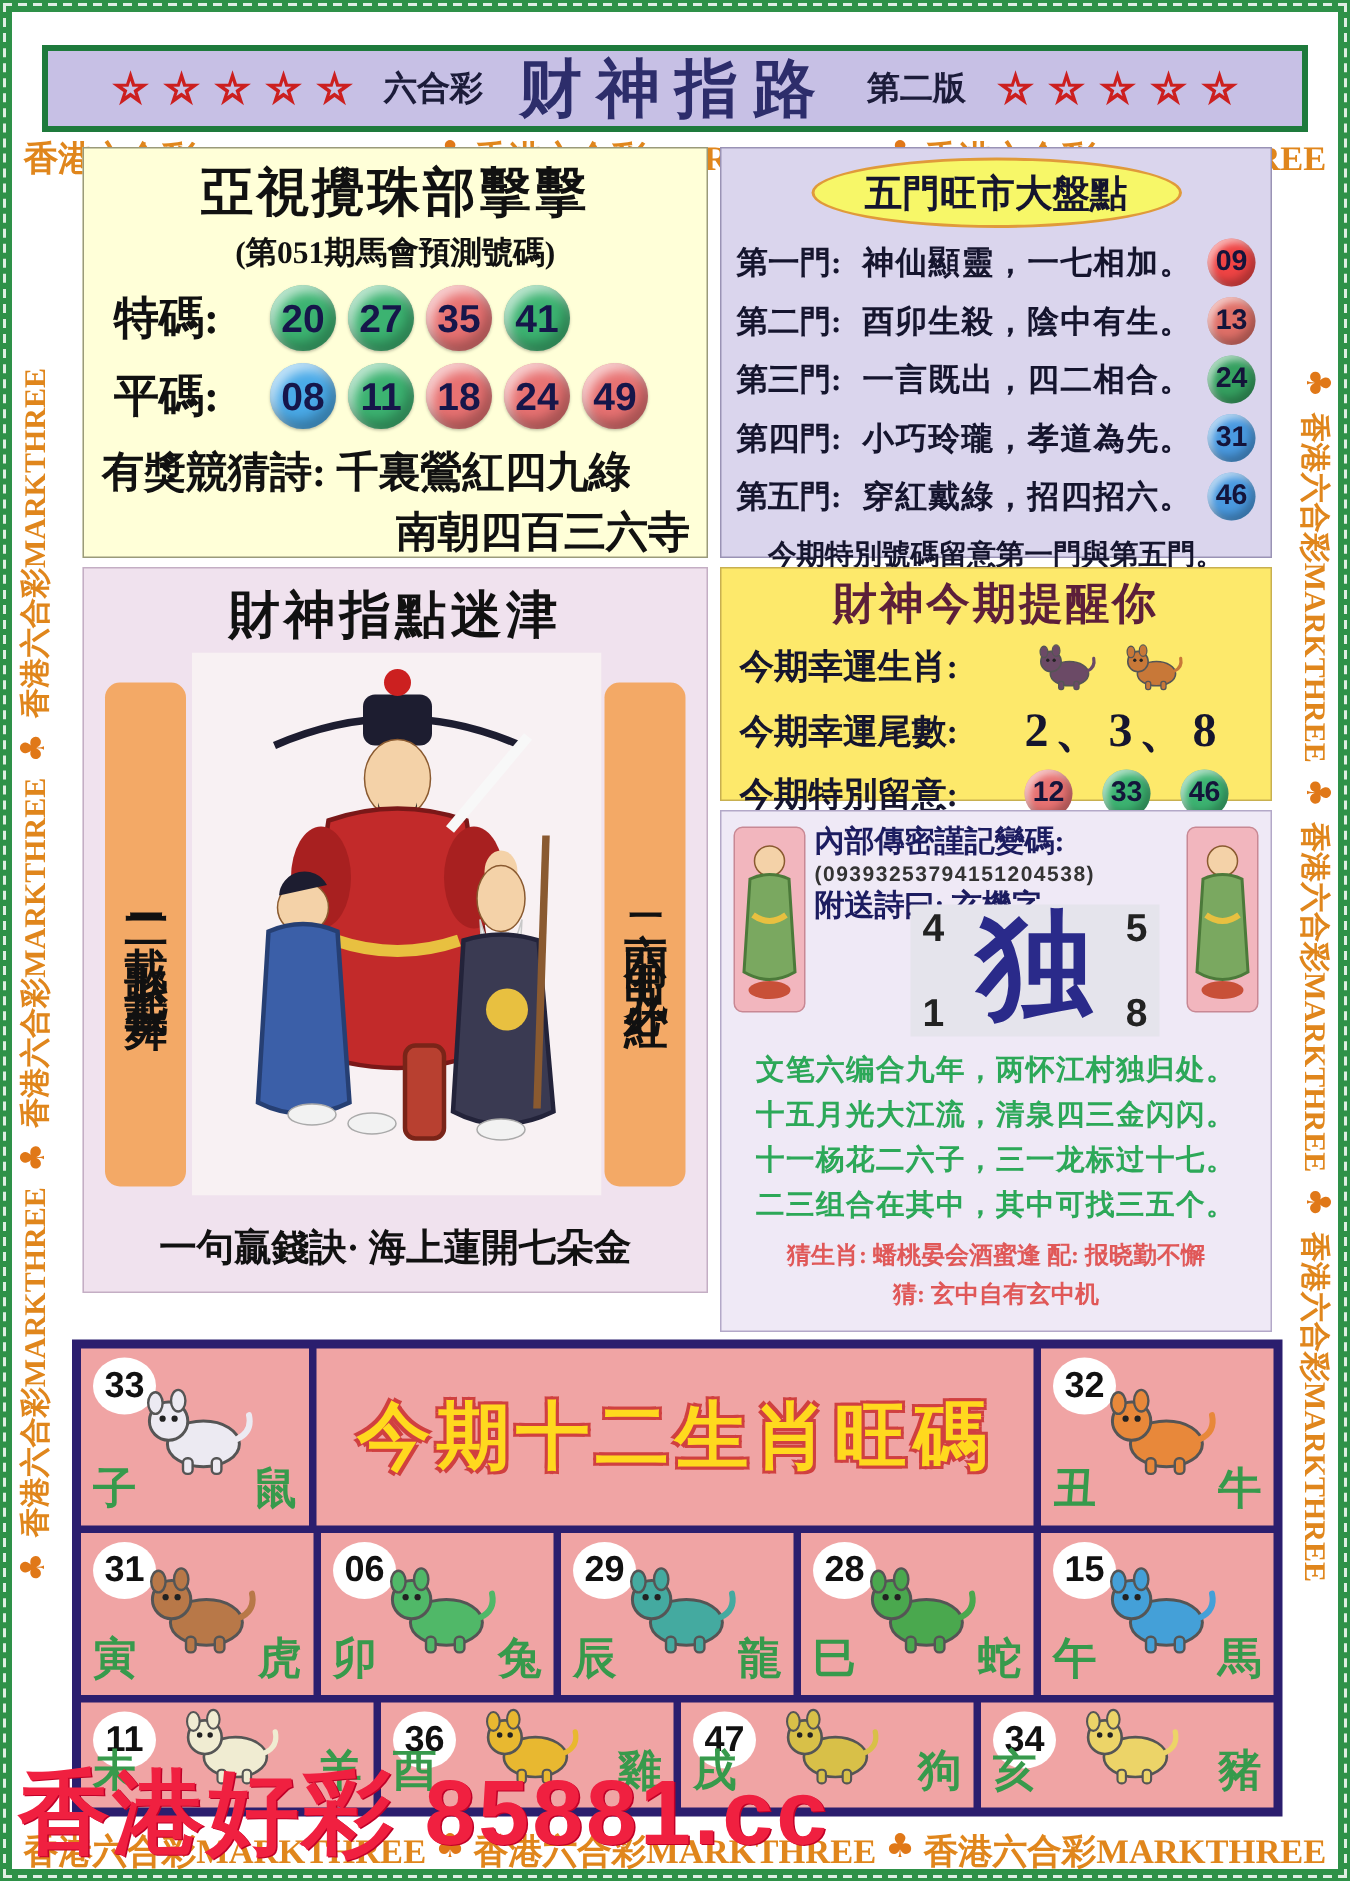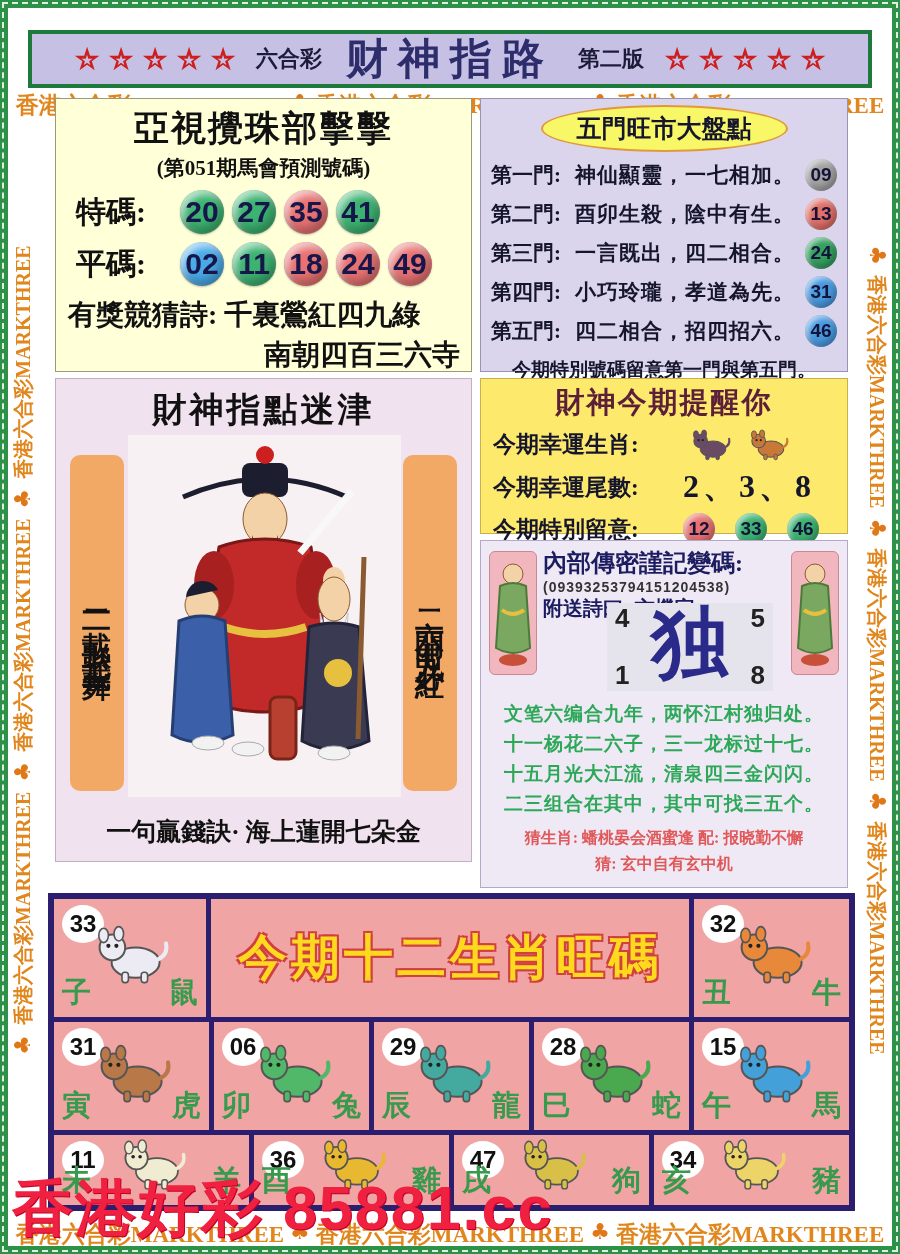--- a/index.html
+++ b/index.html
@@ -32,21 +32,21 @@
   
   .panel{position:absolute;box-sizing:border-box;z-index:6;}
   
   .panel-atv{left:55px;top:98px;width:417px;height:274px;background:#ffffd8;border:1px solid #9a9a7a;
              display:flex;flex-direction:column;align-items:center;padding:6px 8px;}
   .atv-title{font-size:35px;font-weight:bold;color:#111;letter-spacing:2px;}
   .atv-sub{font-size:21px;font-weight:bold;color:#111;margin-top:2px;}
   .ball-row{display:flex;align-items:center;gap:8px;margin-top:8px;width:100%;padding-left:12px;box-sizing:border-box;}
   .ball-label{font-size:30px;font-weight:bold;color:#111;width:96px;}
   .ball{width:44px;height:44px;border-radius:50%;display:flex;align-items:center;justify-content:center;
-        font-size:30px;font-weight:bold;color:#16164a;font-family:"Liberation Sans",sans-serif;
+        font-size:26px;font-weight:bold;color:#16164a;font-family:"Liberation Sans",sans-serif;
         box-shadow:inset -4px -6px 8px rgba(0,0,0,.28), inset 4px 5px 7px rgba(255,255,255,.65), 0 1px 2px rgba(0,0,0,.25);}
   .atv-poem{margin-top:10px;width:100%;padding-left:4px;box-sizing:border-box;}
   .atv-poem .l1{font-size:28px;font-weight:bold;color:#111;}
   .atv-poem .l2{font-size:28px;font-weight:bold;color:#111;padding-left:196px;margin-top:2px;}
   
   .panel-gates{left:480px;top:98px;width:368px;height:274px;background:#dad5ed;border:1px solid #9a93b5;
                display:flex;flex-direction:column;padding:6px 10px;}
   .gates-title{align-self:center;background:#f7f768;border:2px solid #e09a3a;border-radius:50%;
                padding:5px 34px;font-size:25px;font-weight:bold;color:#15152e;}
   .gate-row{display:flex;align-items:center;margin-top:7px;font-size:21px;font-weight:bold;color:#15152e;}
@@ -75,21 +75,21 @@
   .remind-label{width:190px;}
   .tails{font-size:32px;letter-spacing:4px;}
   .mini-animal{width:54px;height:34px;margin-right:4px;}
   .remind-balls{display:flex;gap:20px;}
   
   .panel-secret{left:480px;top:540px;width:368px;height:348px;background:#efe9f6;border:1px solid #b3a8c8;}
   .immortal-card{position:absolute;top:10px;width:46px;height:122px;background:#f2b6be;border:1px solid #c88894;
                  border-radius:6px;}
   .immortal-card.left{left:8px;} .immortal-card.right{right:8px;}
   .secret-head{position:absolute;left:62px;top:6px;width:240px;color:#1c1c60;font-weight:bold;}
-  .secret-l1{font-size:24px;}
+  .secret-l1{font-size:20px;}
   .secret-code{font-size:14px;color:#333;font-family:"Liberation Sans",sans-serif;letter-spacing:1px;}
   .secret-l2{font-size:20px;}
   .du-box{position:absolute;left:126px;top:62px;width:166px;height:88px;background:#e5e4ec;}
   .du-char{position:absolute;left:50%;top:50%;transform:translate(-50%,-52%);font-size:78px;font-weight:bold;color:#2a2a8a;}
   .du-corner{position:absolute;font-size:26px;font-weight:bold;color:#222;font-family:"Liberation Sans",sans-serif;}
   .du-tl{left:8px;top:0px;} .du-tr{right:8px;top:0px;} .du-bl{left:8px;bottom:0px;} .du-br{right:8px;bottom:0px;}
   .secret-poem{position:absolute;left:0;right:0;top:158px;text-align:center;color:#2ca858;font-weight:bold;
                font-size:19px;line-height:30px;letter-spacing:1px;}
   .secret-red{position:absolute;left:0;right:0;top:284px;text-align:center;color:#e05858;font-weight:bold;
               font-size:16px;line-height:26px;}
@@ -171,57 +171,57 @@
     <div class="atv-sub">(第051期馬會預測號碼)</div>
     <div class="ball-row">
       <span class="ball-label">特碼:</span>
       <span class="ball" style="background-color: rgb(60, 179, 113);">20</span>
       <span class="ball" style="background-color: rgb(60, 179, 113);">27</span>
       <span class="ball" style="background-color: rgb(232, 114, 114);">35</span>
       <span class="ball" style="background-color: rgb(60, 179, 113);">41</span>
     </div>
     <div class="ball-row">
       <span class="ball-label">平碼:</span>
-      <span class="ball" style="background-color: rgb(74, 170, 232);">02</span>
+      <span class="ball" style="background-color: rgb(74, 170, 232);">08</span>
       <span class="ball" style="background-color: rgb(60, 179, 113);">11</span>
       <span class="ball" style="background-color: rgb(232, 114, 114);">18</span>
       <span class="ball" style="background-color: rgb(232, 114, 114);">24</span>
       <span class="ball" style="background-color: rgb(232, 114, 114);">49</span>
     </div>
     <div class="atv-poem">
       <div class="l1"><span>有獎競猜詩:</span> <span>千裏鶯紅四九綠</span></div>
       <div class="l2">南朝四百三六寺</div>
     </div>
   </div>
 
   <div class="panel panel-gates">
     <div class="gates-title">五門旺市大盤點</div>
     <div class="gate-row">
       <span class="gate-name">第一門:</span>
       <span class="gate-text">神仙顯靈，一七相加。</span>
-      <span class="ball-sm" style="background-color: #a3a3a3;">09</span>
+      <span class="ball-sm" style="background-color: #ef4444;">09</span>
     </div>
     <div class="gate-row">
       <span class="gate-name">第二門:</span>
       <span class="gate-text">酉卯生殺，陰中有生。</span>
       <span class="ball-sm" style="background-color: rgb(224, 112, 104);">13</span>
     </div>
     <div class="gate-row">
       <span class="gate-name">第三門:</span>
       <span class="gate-text">一言既出，四二相合。</span>
       <span class="ball-sm" style="background-color: rgb(53, 160, 96);">24</span>
     </div>
     <div class="gate-row">
       <span class="gate-name">第四門:</span>
       <span class="gate-text">小巧玲瓏，孝道為先。</span>
       <span class="ball-sm" style="background-color: rgb(74, 154, 224);">31</span>
     </div>
     <div class="gate-row">
       <span class="gate-name">第五門:</span>
-      <span class="gate-text">四二相合，招四招六。</span>
+      <span class="gate-text">穿紅戴綠，招四招六。</span>
       <span class="ball-sm" style="background-color: rgb(74, 154, 224);">46</span>
     </div>
     <div class="gates-note">今期特別號碼留意第一門與第五門。</div>
   </div>
 
   <div class="panel panel-god">
     <div class="god-title">財神指點迷津</div>
     <div class="couplet couplet-left">二一載歌七載舞</div>
     <div class="couplet couplet-right">二六開出九必紅</div>
     <svg class="god-art" viewBox="0 0 273 362">
@@ -318,22 +318,22 @@
     </div>
     <div class="du-box">
       <span class="du-corner du-tl">4</span>
       <span class="du-corner du-tr">5</span>
       <span class="du-corner du-bl">1</span>
       <span class="du-corner du-br">8</span>
       <span class="du-char">独</span>
     </div>
     <div class="secret-poem">
       <div>文笔六编合九年，两怀江村独归处。</div>
+      <div>十五月光大江流，清泉四三金闪闪。</div>
       <div>十一杨花二六子，三一龙标过十七。</div>
-      <div>十五月光大江流，清泉四三金闪闪。</div>
       <div>二三组合在其中，其中可找三五个。</div>
     </div>
     <div class="secret-red">
       <div>猜生肖: 蟠桃晏会酒蜜逢  配: 报晓勤不懈</div>
       <div>猜: 玄中自有玄中机</div>
     </div>
   </div>
 
   <div class="grid">
     <div class="grow grow1">

